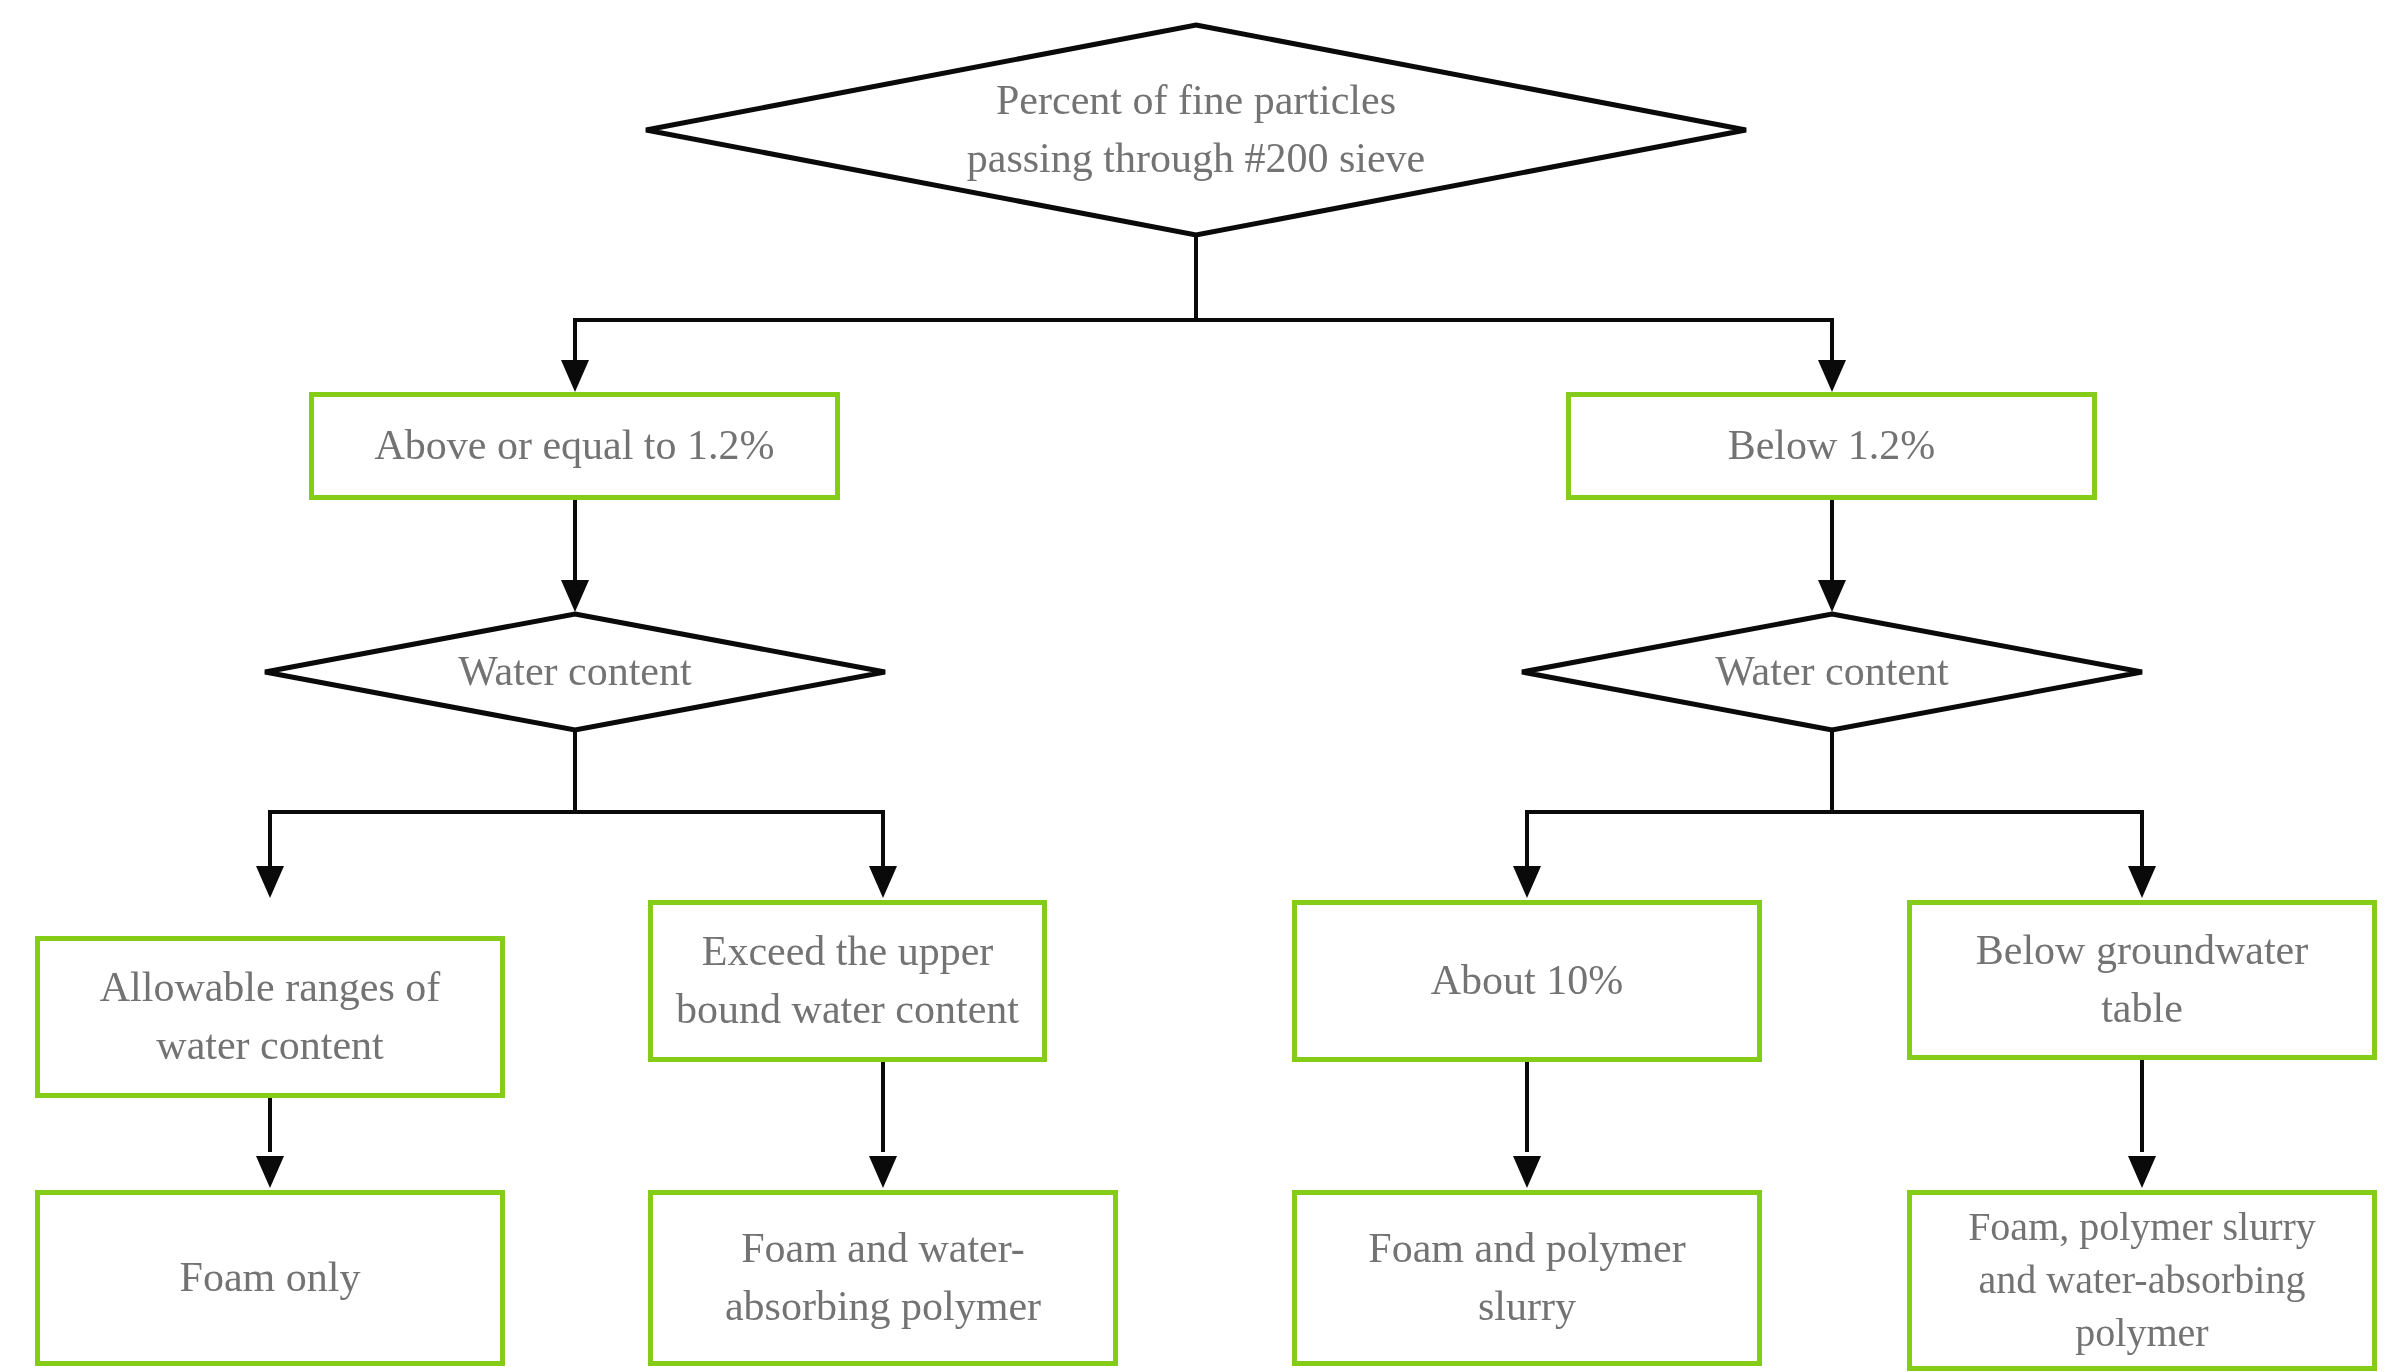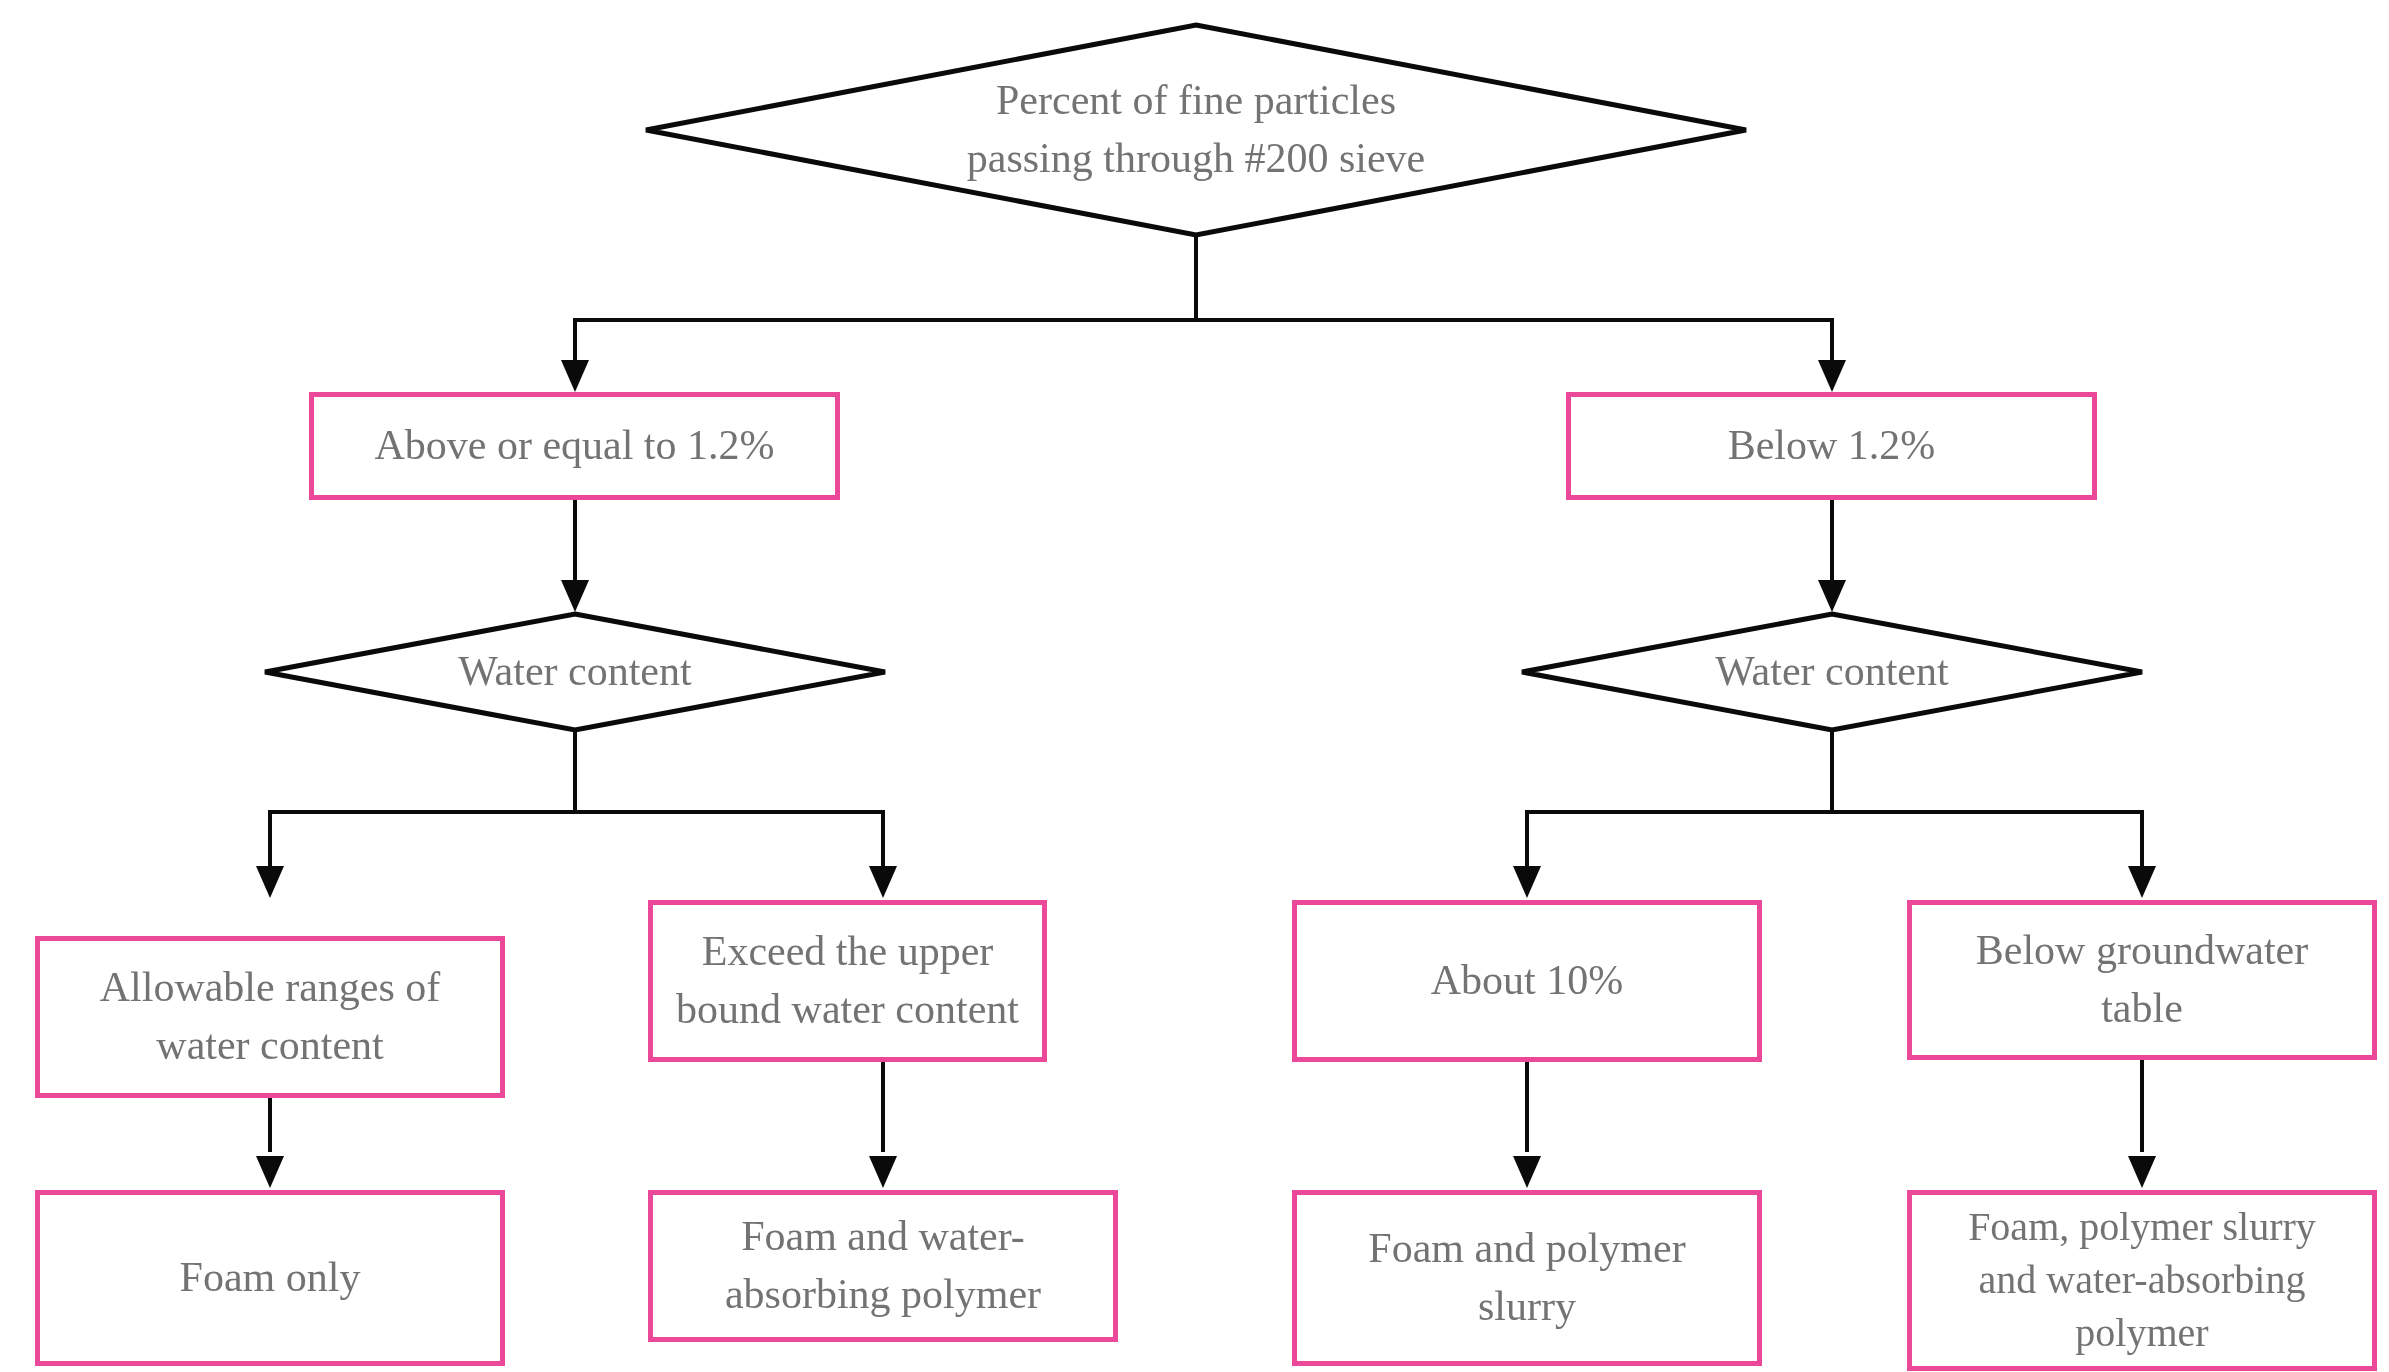--- a/index.html
+++ b/index.html
@@ -17,21 +17,21 @@
     overflow: hidden;
   }
   #wires {
     position: absolute;
     left: 0;
     top: 0;
   }
   .box {
     position: absolute;
     box-sizing: border-box;
-    border: 5px solid #ec4899;
+    border: 5px solid #84cc16;
     background: #ffffff;
     display: flex;
     flex-direction: column;
     align-items: center;
     justify-content: center;
     text-align: center;
     font-size: 42px;
     line-height: 1.38;
   }
   .diamond-label {
@@ -139,21 +139,21 @@
 
   <div class="box" style="left:1907px; top:900px; width:470px; height:160px;">
     <span class="line">Below groundwater</span>
     <span class="line">table</span>
   </div>
 
   <div class="box" style="left:35px; top:1190px; width:470px; height:176px;">
     <span class="line">Foam only</span>
   </div>
 
-  <div class="box" style="left:648px; top:1190px; width:470px; height:152px;">
+  <div class="box" style="left:648px; top:1190px; width:470px; height:176px;">
     <span class="line">Foam and water-</span>
     <span class="line">absorbing polymer</span>
   </div>
 
   <div class="box" style="left:1292px; top:1190px; width:470px; height:176px;">
     <span class="line">Foam and polymer</span>
     <span class="line">slurry</span>
   </div>
 
   <div class="box" style="left:1907px; top:1190px; width:470px; height:181px; font-size:40px; line-height:1.32;text-align:center;">

